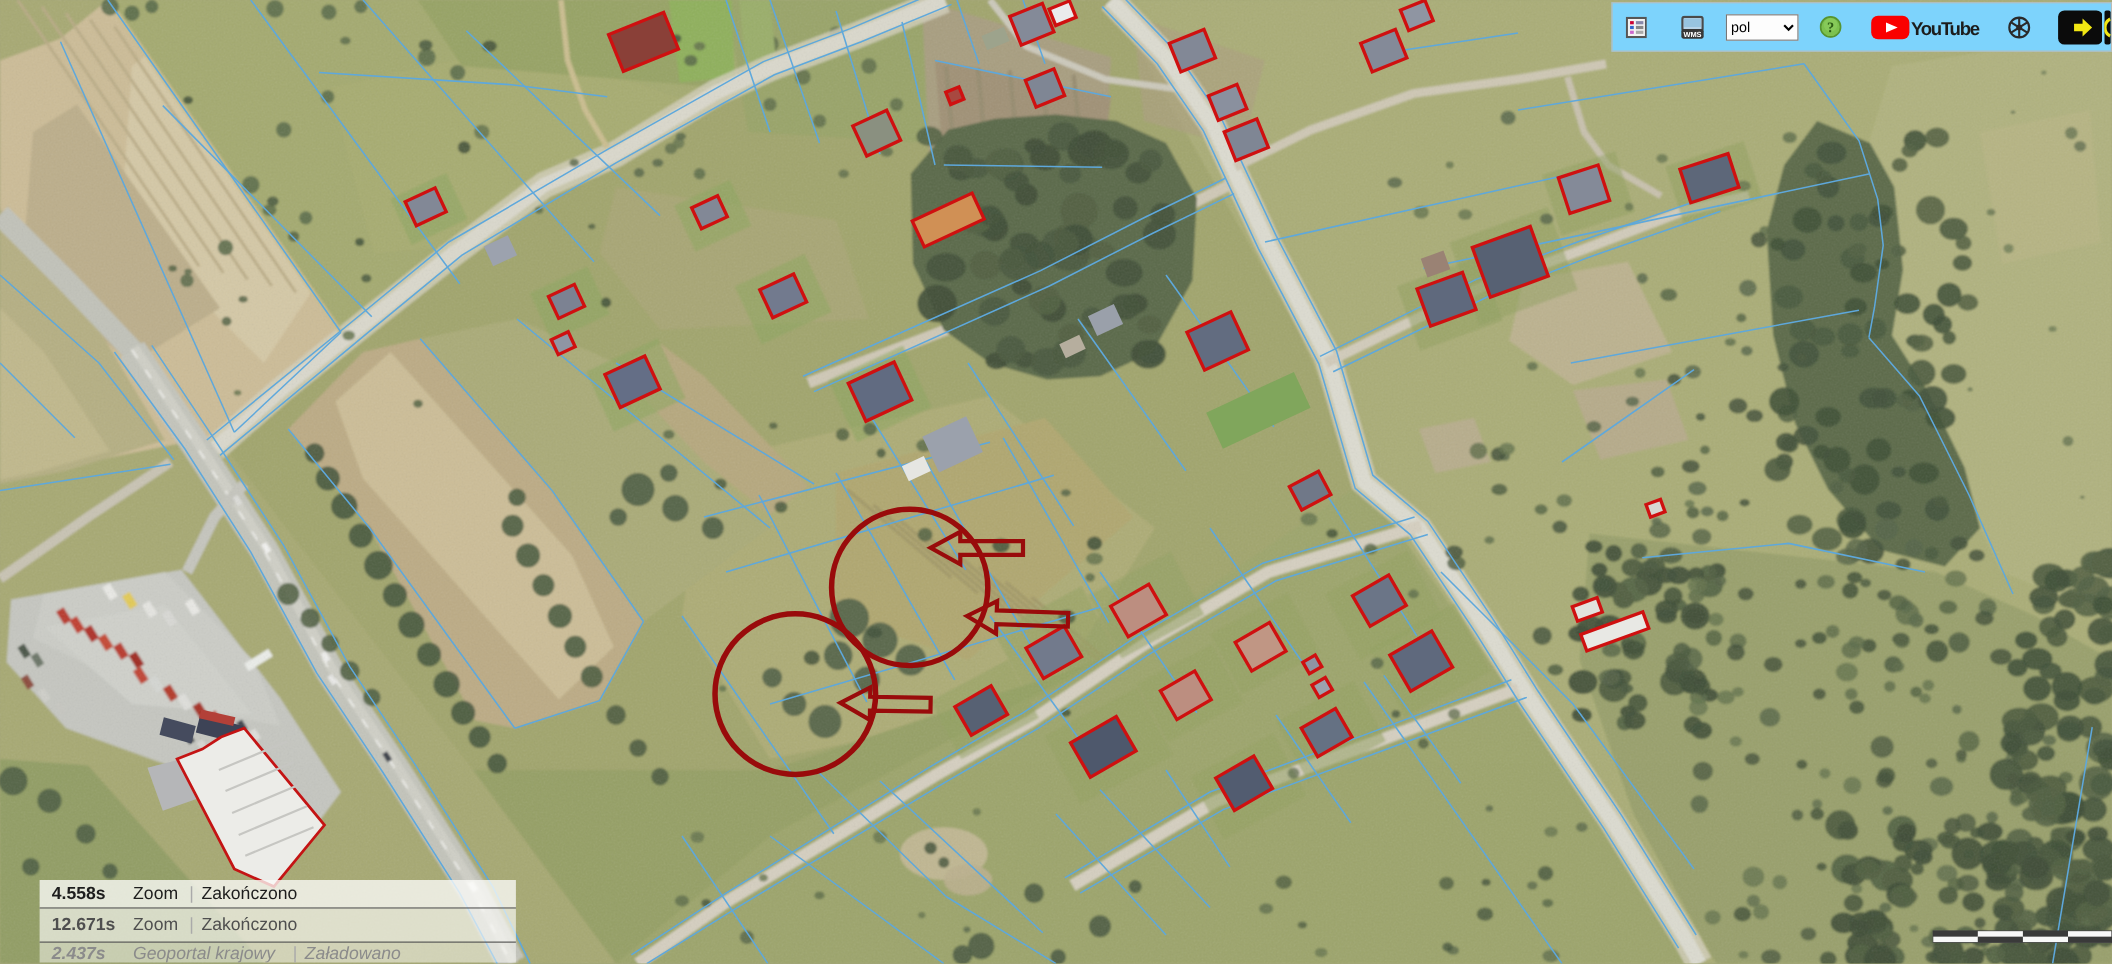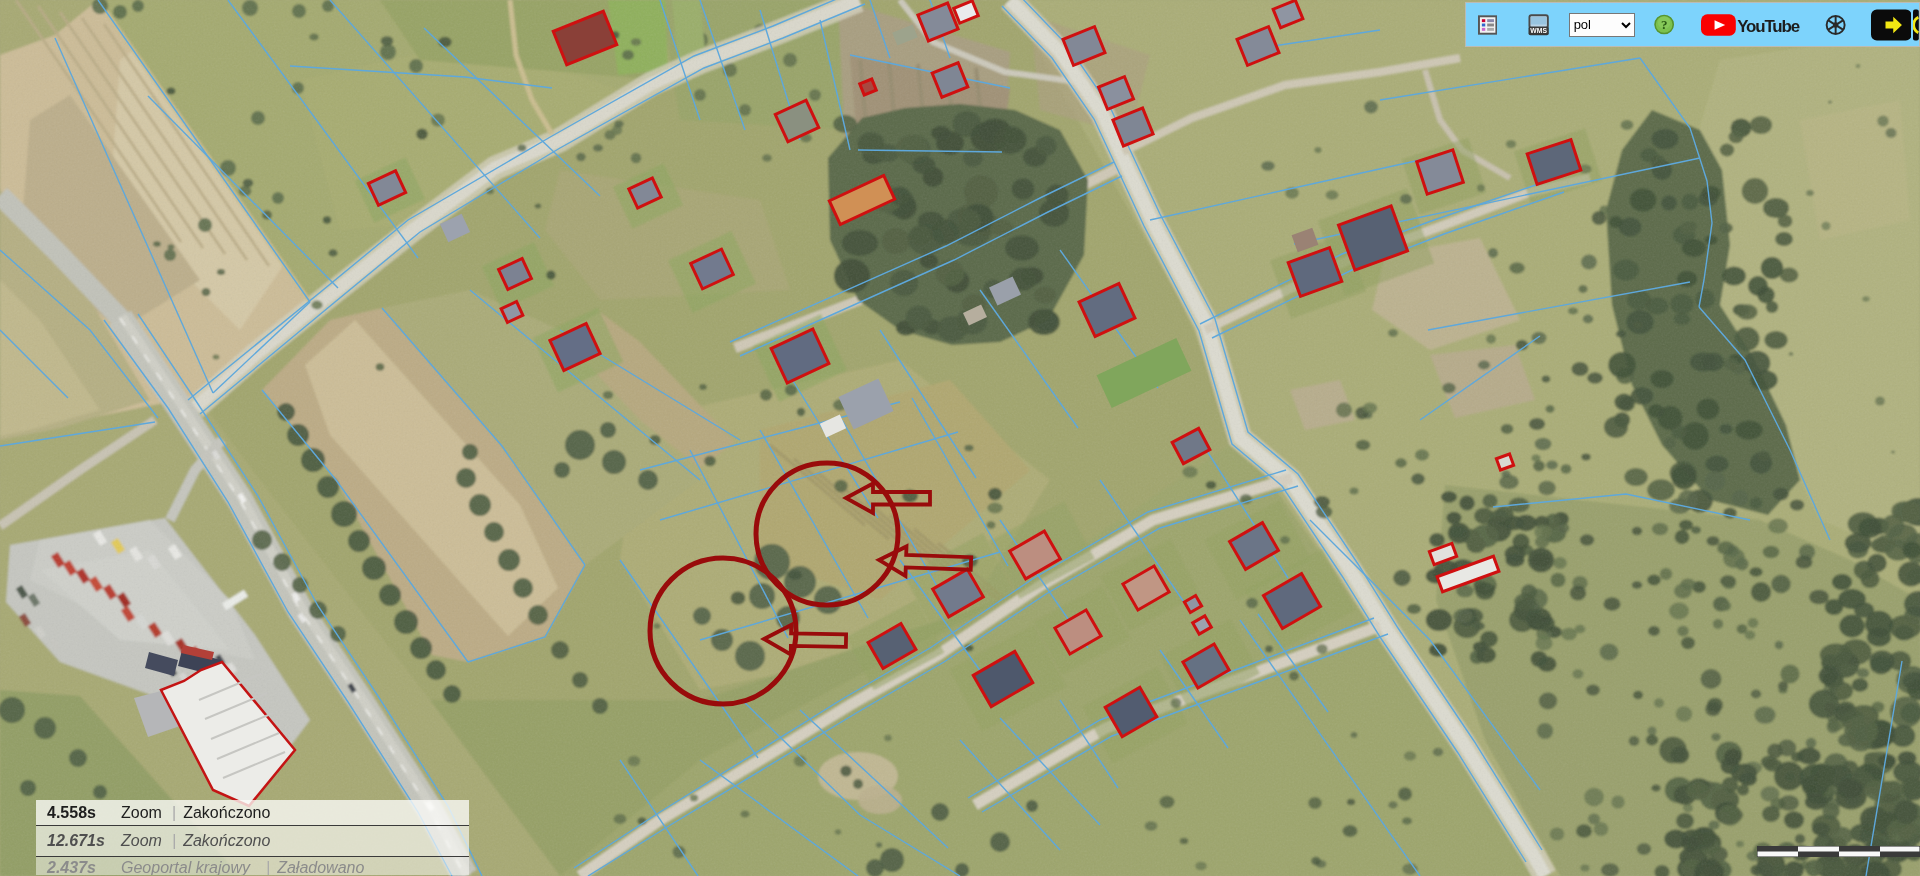--- a/index.html
+++ b/index.html
@@ -5,21 +5,21 @@
   font-family:"Liberation Sans",sans-serif;background:#a3a676;}
 #map{position:absolute;left:0;top:0;}
 #toolbar{position:absolute;left:1465px;top:2px;width:455px;height:45px;
   background:#7dd3fc;border:1px solid #bbbbb5;box-sizing:border-box;
   display:flex;align-items:center;}
 #selpol{width:69px;height:24px;font-size:13px;font-family:"Liberation Sans",sans-serif;
   background:#fdfdfd;border:1px solid #777;margin:0 0 0 19px;}
 #status{position:absolute;left:0;top:800px;width:433px;font-size:16px;color:#1d1d1d;margin-left:36px;}
 .srow{background:rgba(251,251,248,0.78);border-bottom:1px solid #3a3a3a;white-space:nowrap;overflow:hidden;}
 #r1{height:25px;line-height:25px;}
-#r2{height:30px;line-height:30px;color:#4f4f4f;background:rgba(251,251,248,0.66);font-style:italic;}
+#r2{height:30px;line-height:30px;color:#4f4f4f;background:rgba(251,251,248,0.66);}
 #r3{height:18px;line-height:22px;color:#8b8b8b;background:rgba(251,251,248,0.5);border-bottom:none;font-style:italic;}
 .c1{display:inline-block;width:74px;padding-left:11px;font-weight:bold;}
 .c2{display:inline-block;width:44px;}
 .sep{color:#aaa;padding:0 7px;}
 #scalebar{position:absolute;left:1757px;top:846px;}
 </style></head>
 <body>
 
 <svg id="map" width="1920" height="876" viewBox="0 0 1920 876">
 <defs>

